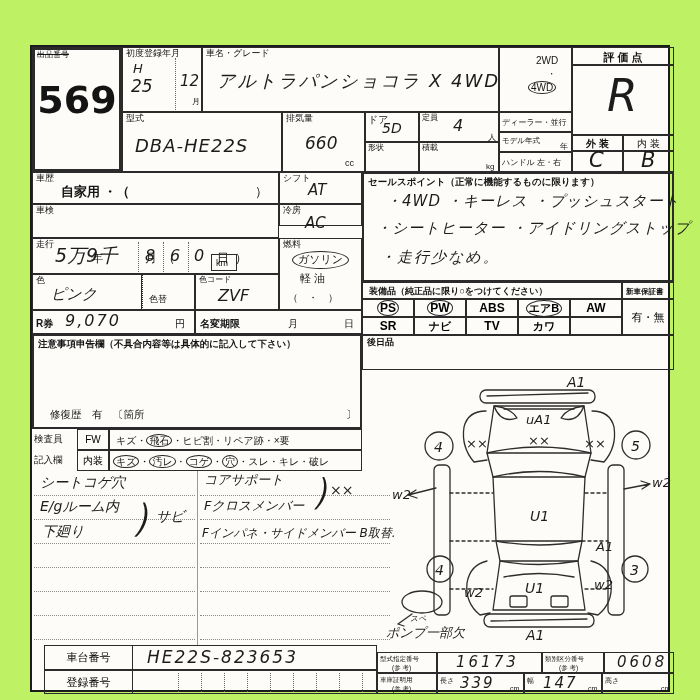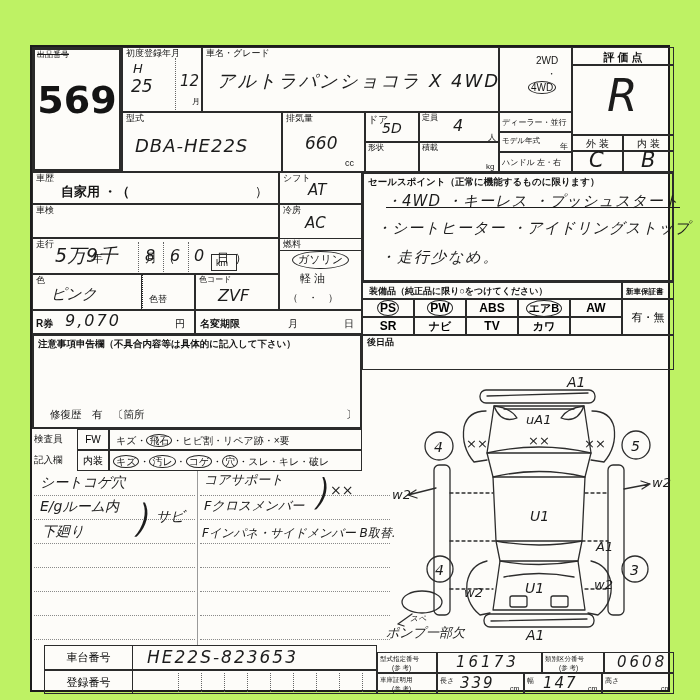--- a/index.html
+++ b/index.html
@@ -49,21 +49,21 @@
     <div class="pr circ2" style="left:28px;top:33px;font-size:10px;">4WD</div>
   </div>
 
   <div class="cell" style="left:540px;top:0;width:102px;height:18px;ctr">
     <div class="pr" style="left:0;top:2px;width:100px;text-align:center;font-size:11px;font-weight:bold;">評 価 点</div>
   </div>
   <div class="cell" style="left:540px;top:18px;width:102px;height:70px;">
     <div class="hw" style="left:34px;top:8px;font-size:44px;">R</div>
   </div>
   <div class="cell" style="left:540px;top:88px;width:51px;height:16px;">
-    <div class="pr" style="left:0;top:1px;width:49px;text-align:center;font-size:10px;">外 装</div>
+    <div class="pr" style="left:0;top:1px;width:49px;text-align:center;font-size:10px;font-weight:bold;">外 装</div>
   </div>
   <div class="cell" style="left:591px;top:88px;width:51px;height:16px;">
     <div class="pr" style="left:0;top:1px;width:49px;text-align:center;font-size:10px;">内 装</div>
   </div>
   <div class="cell" style="left:540px;top:104px;width:51px;height:21px;">
     <div class="hw" style="left:16px;top:-2px;font-size:21px;">C</div>
   </div>
   <div class="cell" style="left:591px;top:104px;width:51px;height:21px;">
     <div class="hw" style="left:17px;top:-2px;font-size:21px;">B</div>
   </div>
@@ -144,34 +144,34 @@
   </div>
   <div class="cell" style="left:163px;top:263px;width:167px;height:24px;">
     <div class="pr" style="left:4px;top:6px;font-size:10px;font-weight:bold;">名変期限</div>
     <div class="pr" style="left:92px;top:6px;font-size:10px;">月</div>
     <div class="pr" style="left:148px;top:6px;font-size:10px;">日</div>
   </div>
   <div class="cell" style="left:247px;top:125px;width:83px;height:32px;">
     <div class="lbl" style="left:3px;top:1px;">シフト</div>
     <div class="hw" style="left:28px;top:10px;font-size:15px;">AT</div>
   </div>
-  <div class="cell" style="left:247px;top:157px;width:83px;height:47px;padding-left:12px;">
+  <div class="cell" style="left:247px;top:157px;width:83px;height:22px;padding-left:12px;">
     <div class="lbl" style="left:3px;top:1px;">冷房</div>
     <div class="hw" style="left:25px;top:11px;font-size:15px;">AC</div>
   </div>
   <div class="cell" style="left:247px;top:191px;width:83px;height:72px;">
     <div class="lbl" style="left:3px;top:1px;">燃料</div>
     <div class="pr circ" style="left:12px;top:12px;font-size:11px;">ガソリン</div>
     <div class="pr" style="left:20px;top:32px;font-size:11px;">軽 油</div>
     <div class="pr" style="left:8px;top:52px;font-size:10px;">（　・　）</div>
   </div>
 
   <div class="cell thick" style="left:330px;top:125px;width:312px;height:110px;">
     <div class="pr" style="left:4px;top:2px;font-size:9.5px;font-weight:bold;">セールスポイント（正常に機能するものに限ります）</div>
-    <div class="hw" style="left:22px;top:20px;font-size:15px;letter-spacing:1px;text-decoration:underline;">・4WD ・キーレス ・プッシュスタート</div>
+    <div class="hw" style="left:22px;top:20px;font-size:15px;letter-spacing:1px;">・4WD ・キーレス ・プッシュスタート</div>
     <div class="hw" style="left:12px;top:47px;font-size:15px;letter-spacing:1px;">・シートヒーター ・アイドリングストップ</div>
     <div class="hw" style="left:16px;top:76px;font-size:15px;letter-spacing:2px;">・走行少なめ。</div>
   </div>
 
   <div class="cell" style="left:330px;top:235px;width:260px;height:17px;padding-left:48px;">
     <div class="pr" style="left:6px;top:2px;font-size:9px;font-weight:bold;">装備品（純正品に限り○をつけてください）</div>
   </div>
   <div class="cell" style="left:590px;top:235px;width:52px;height:17px;">
     <div class="pr" style="left:3px;top:4px;font-size:7.5px;font-weight:bold;">新車保証書</div>
   </div>

